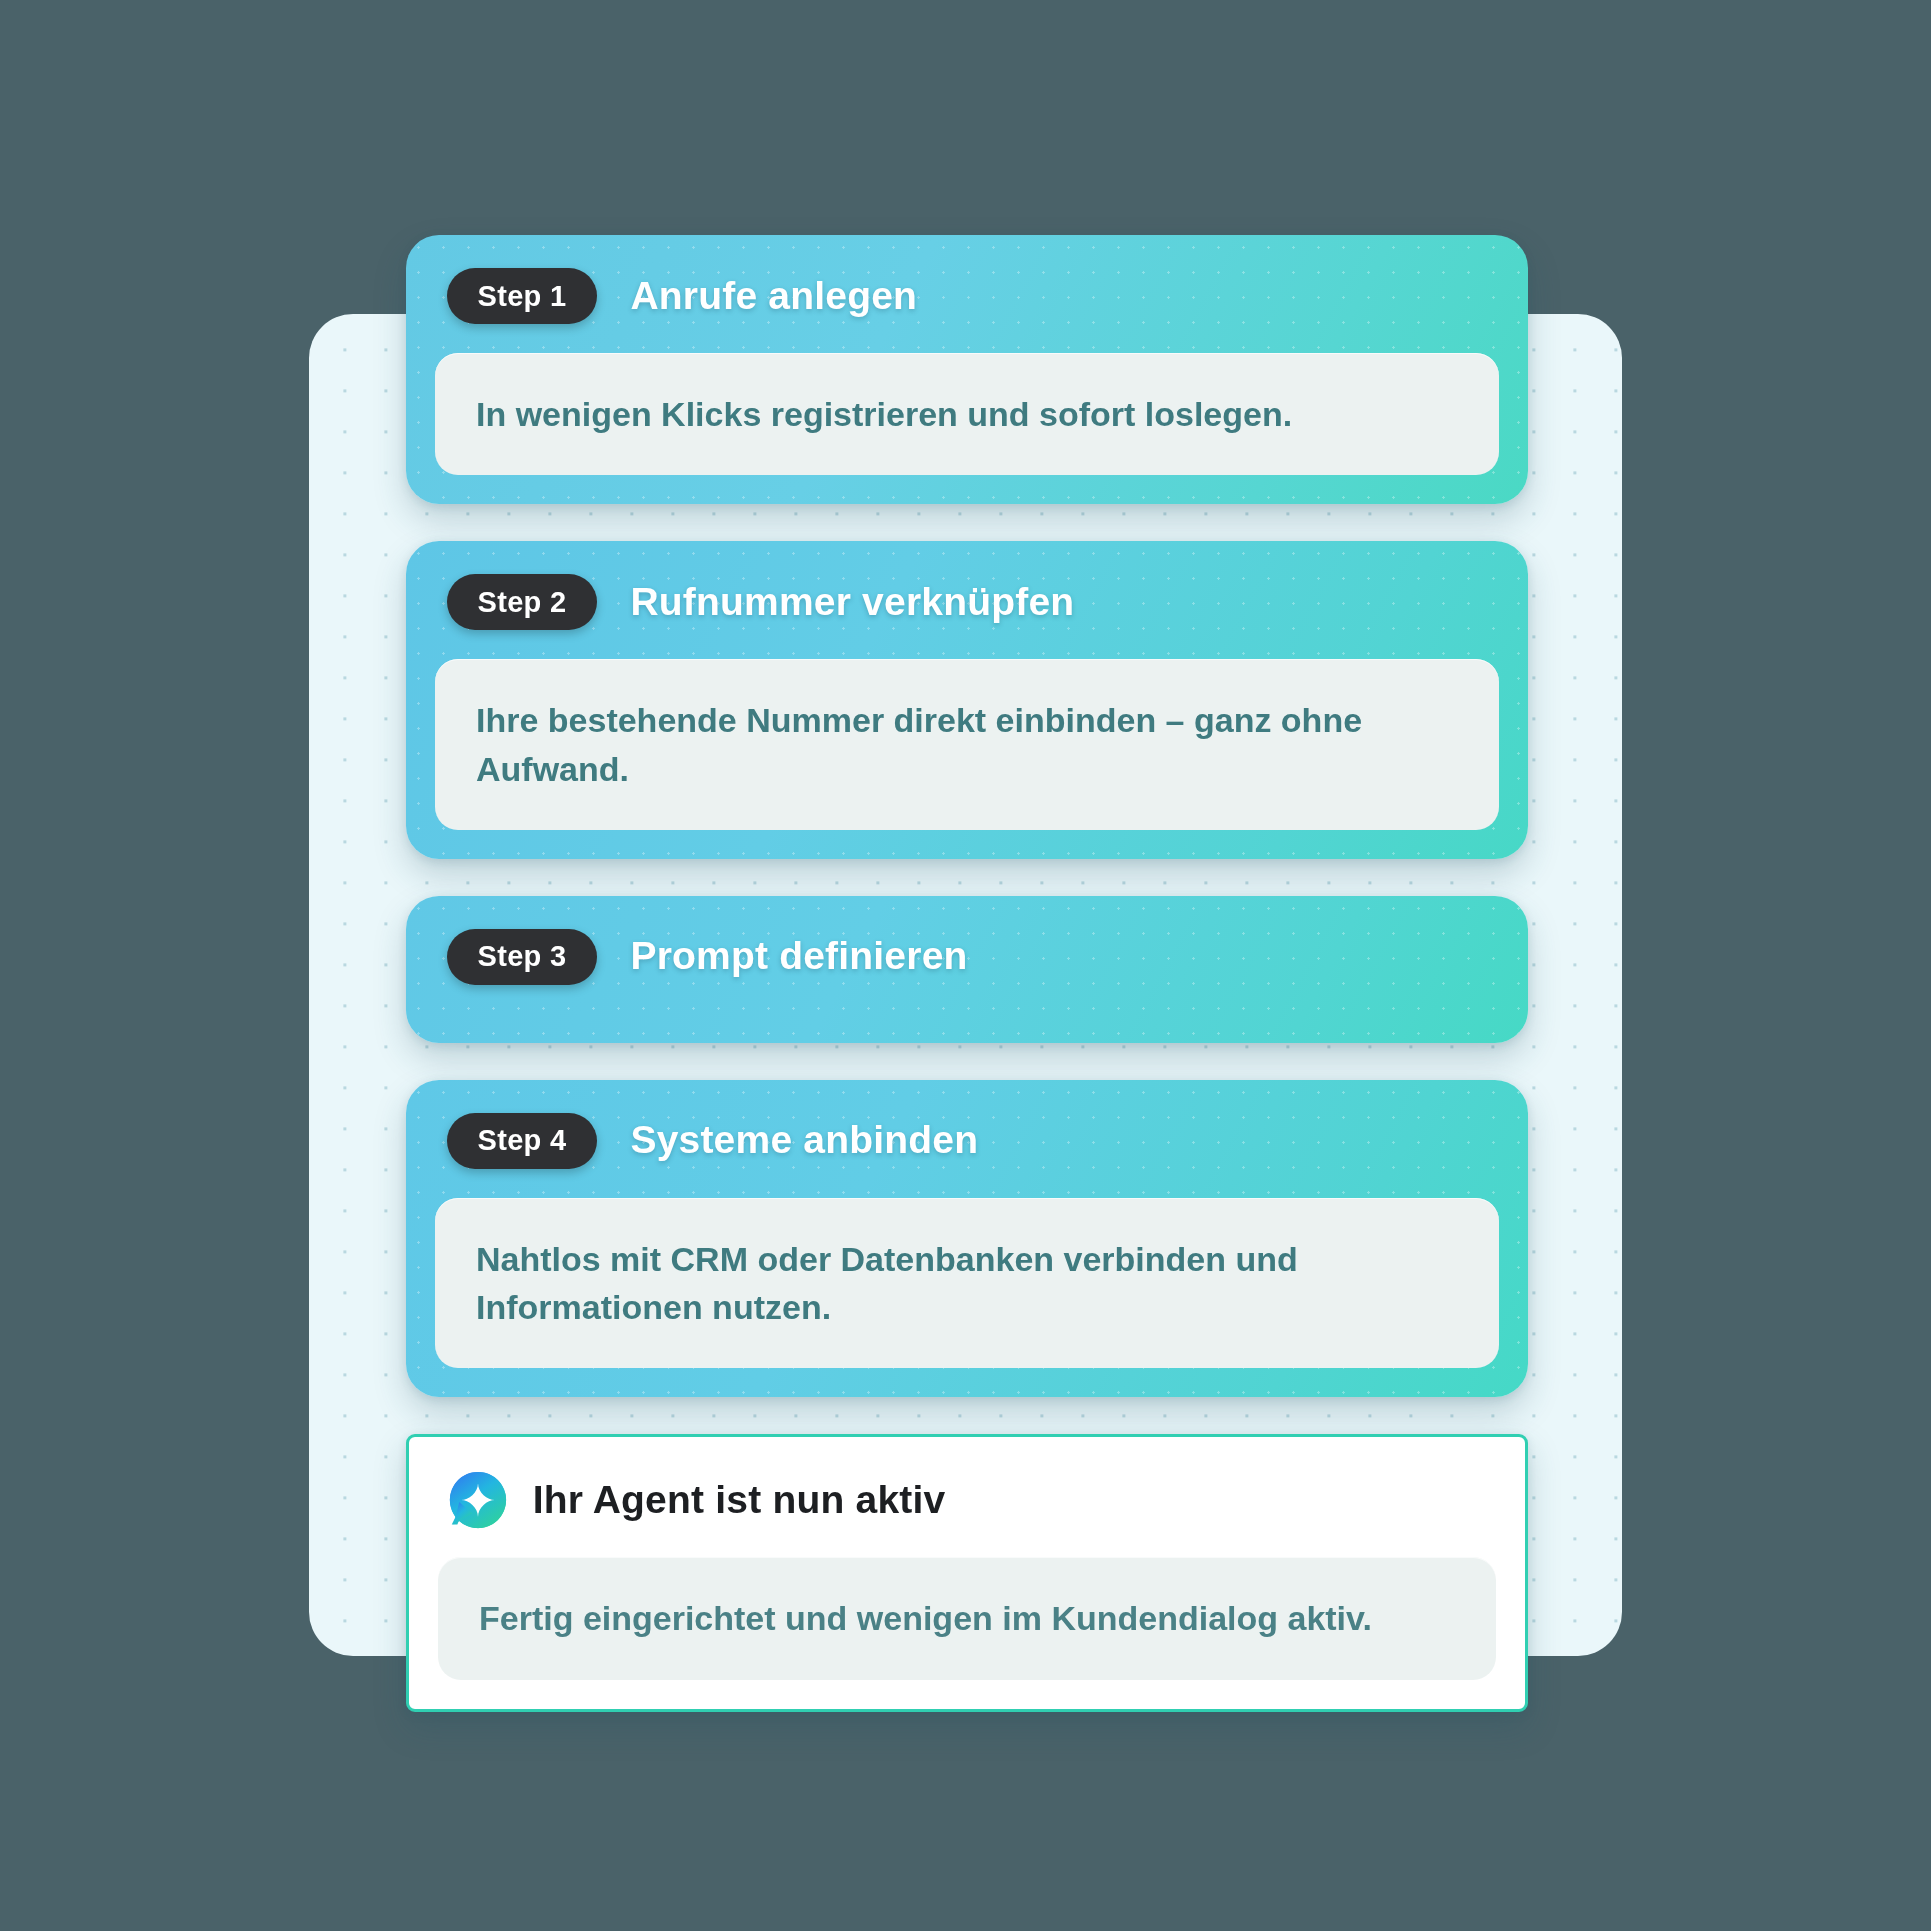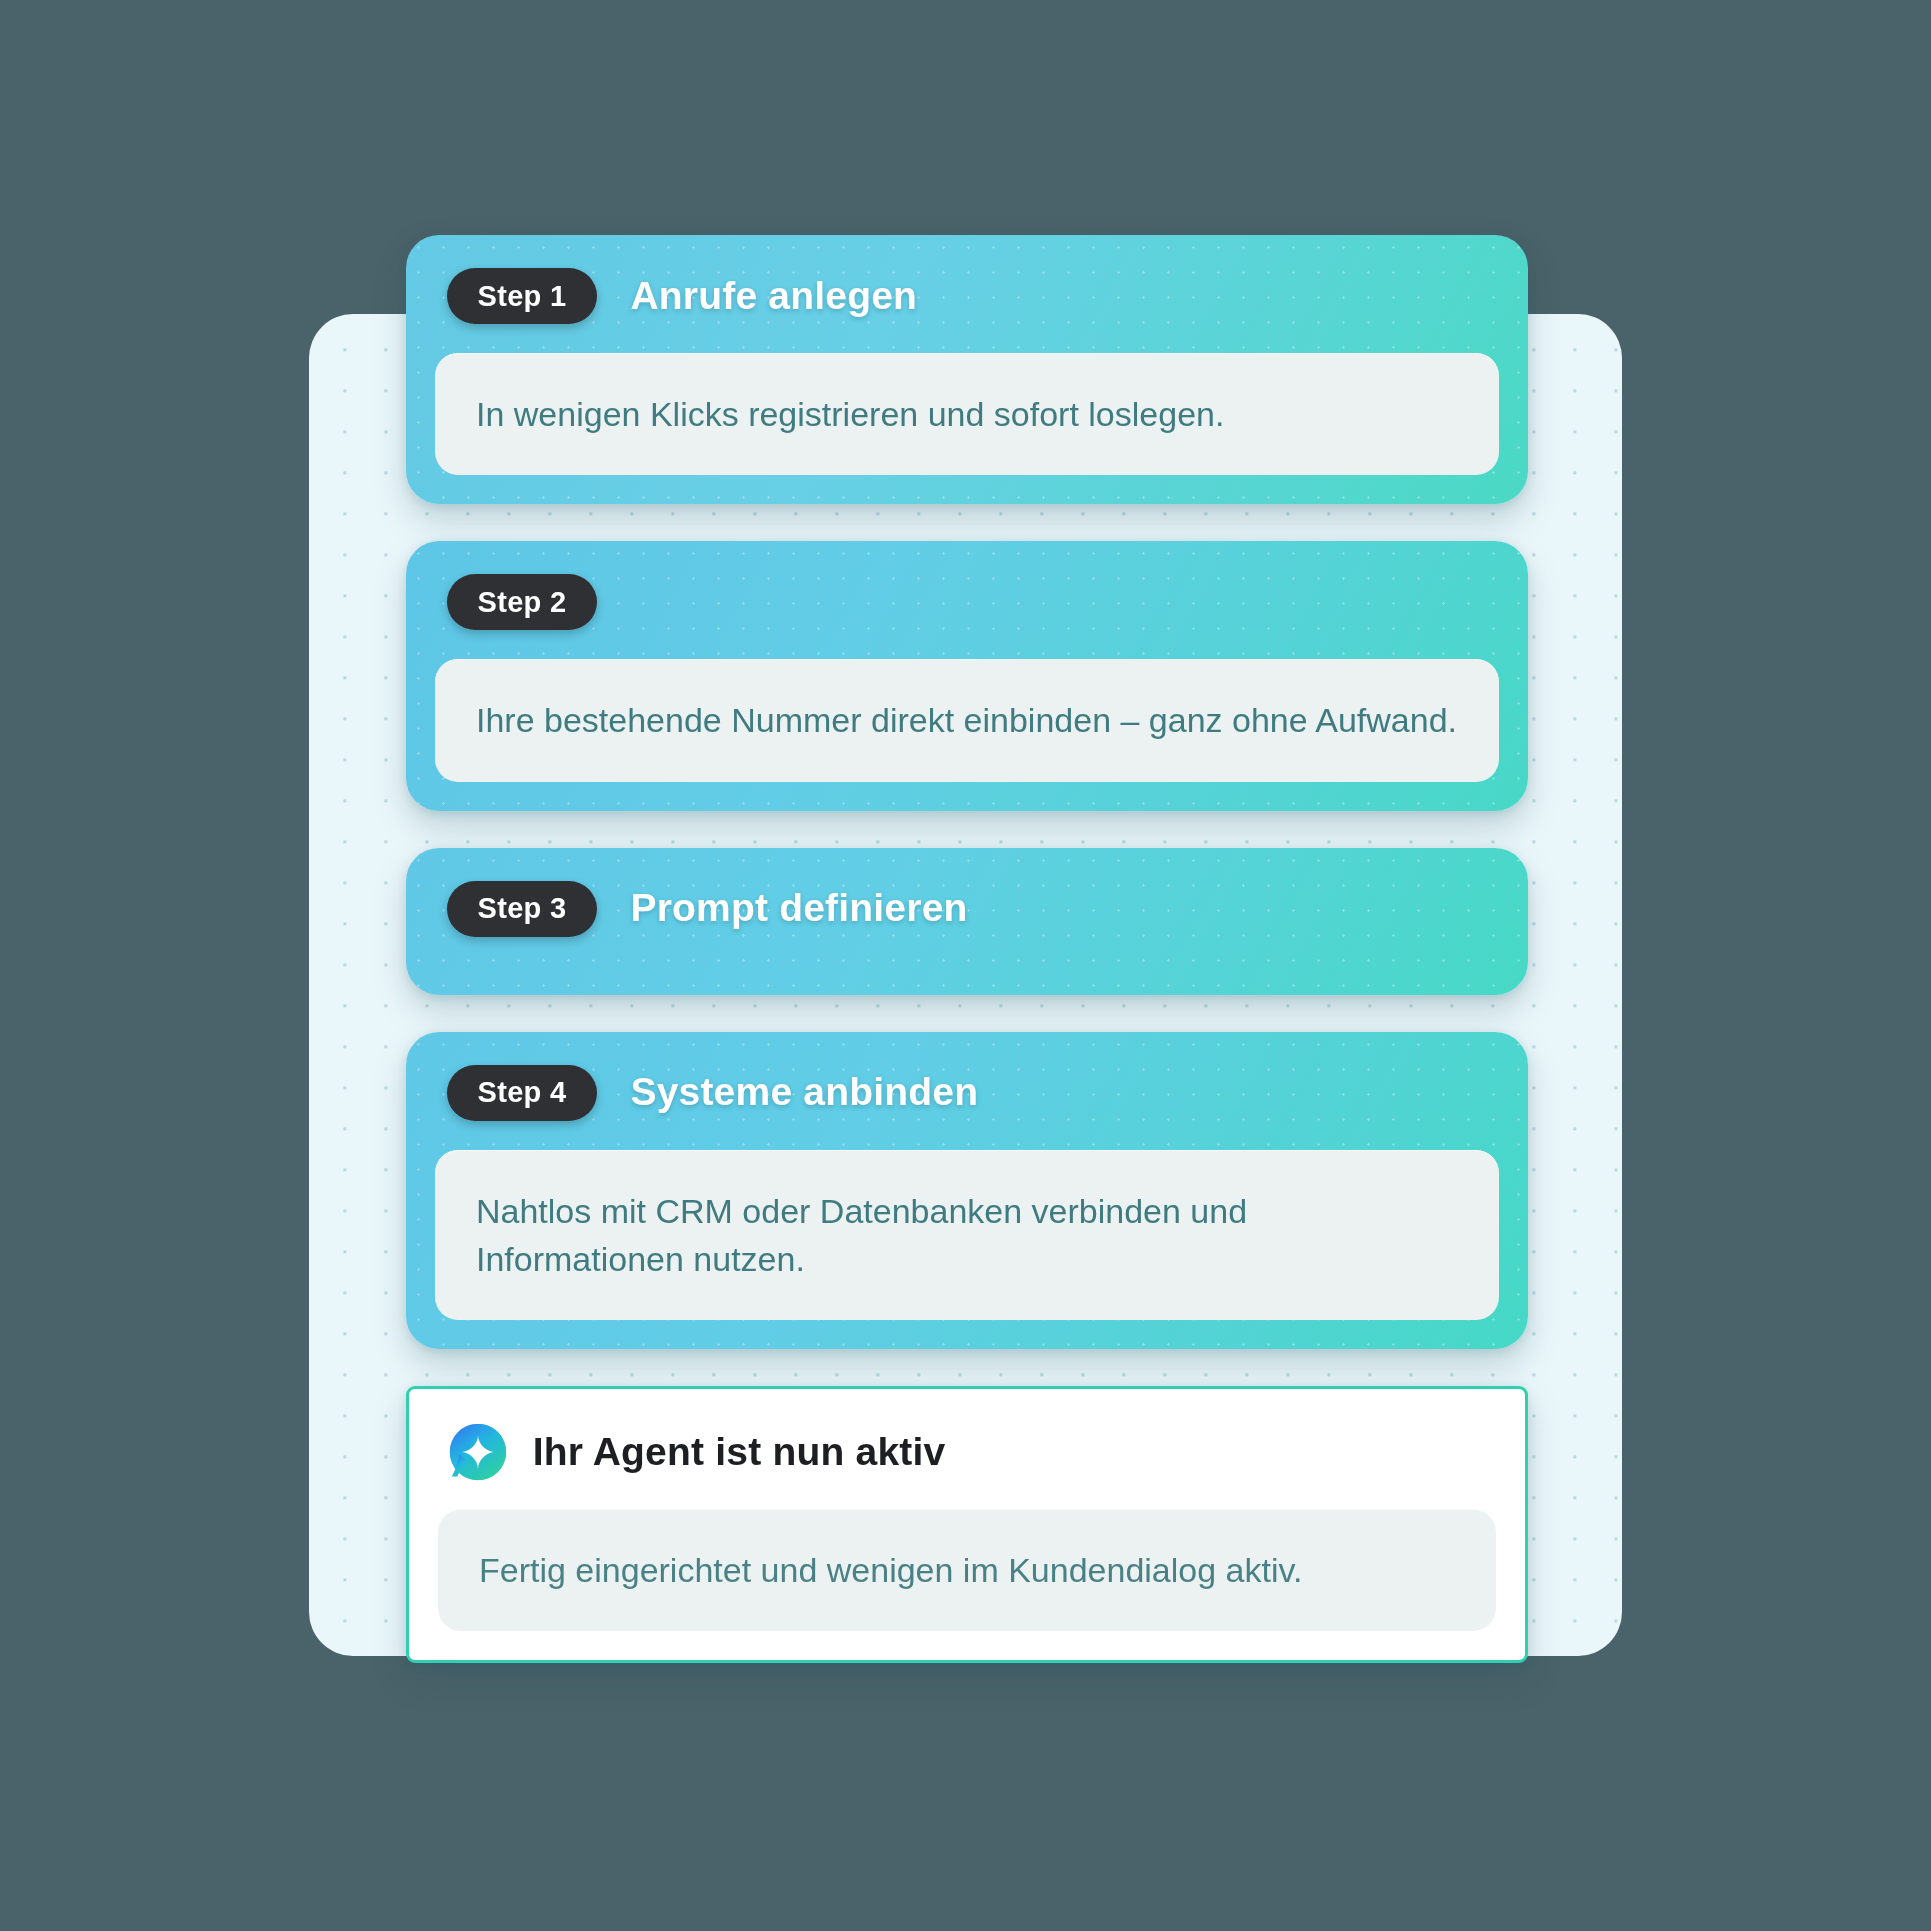--- a/index.html
+++ b/index.html
@@ -98,20 +98,21 @@
   .card-body {
     position: relative;
     z-index: 2;
     background: #ecf2f1;
     border-radius: 23px;
     padding: 37px 41px;
     color: #3f7b80;
     font-size: 34px;
     line-height: 1.42;
     box-shadow: inset 0 1px 0 rgba(255,255,255,0.7);
+    font-weight: bold;
   }
 
   
   #final-card {
     position: relative;
     border-radius: 9px;
     background: #ffffff;
     border: 3.9px solid #30cfb2;
     padding: 33px 29px 29px 29px;
     box-shadow: 0 15.4px 33px rgba(30, 80, 100, 0.22),
@@ -143,20 +144,21 @@
     <div class="card-head">
       <span class="step-pill">Step 1</span>
       <span class="card-title">Anrufe anlegen</span>
     </div>
     <div class="card-body">In wenigen Klicks registrieren und sofort loslegen.</div>
   </div>
 
   <div class="step-card card-2">
     <div class="card-head">
       <span class="step-pill">Step 2</span>
+      <span class="card-title">Rufnummer verknüpfen</span>
     </div>
     <div class="card-body">Ihre bestehende Nummer direkt einbinden – ganz ohne Aufwand.</div>
   </div>
 
   <div class="step-card card-3">
     <div class="card-head">
       <span class="step-pill">Step 3</span>
       <span class="card-title">Prompt definieren</span>
     </div>
   </div>

